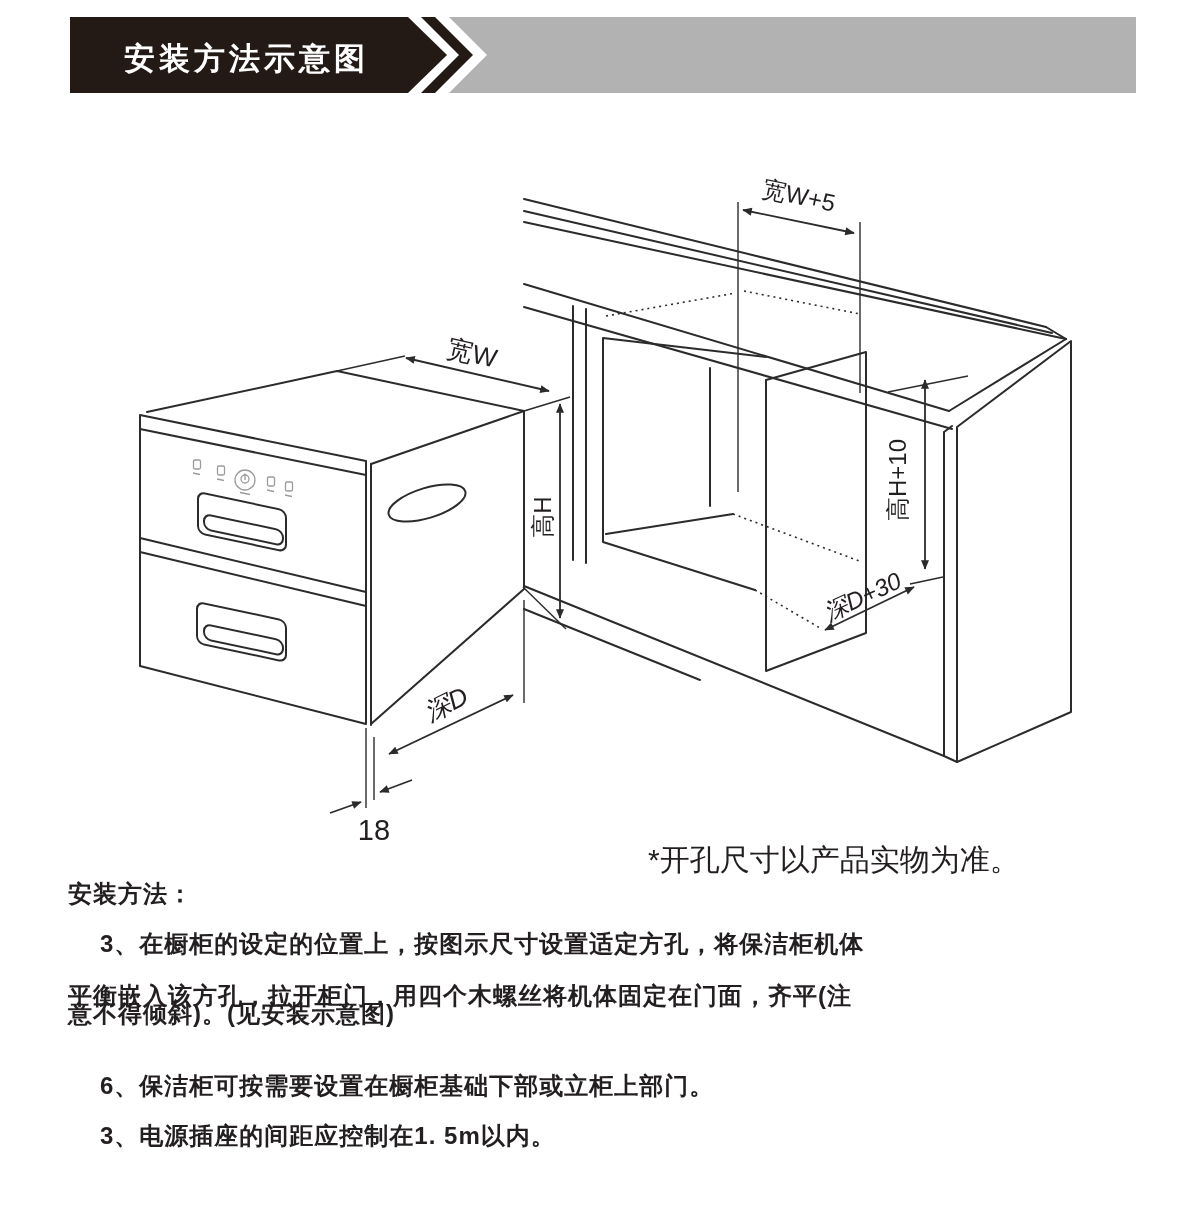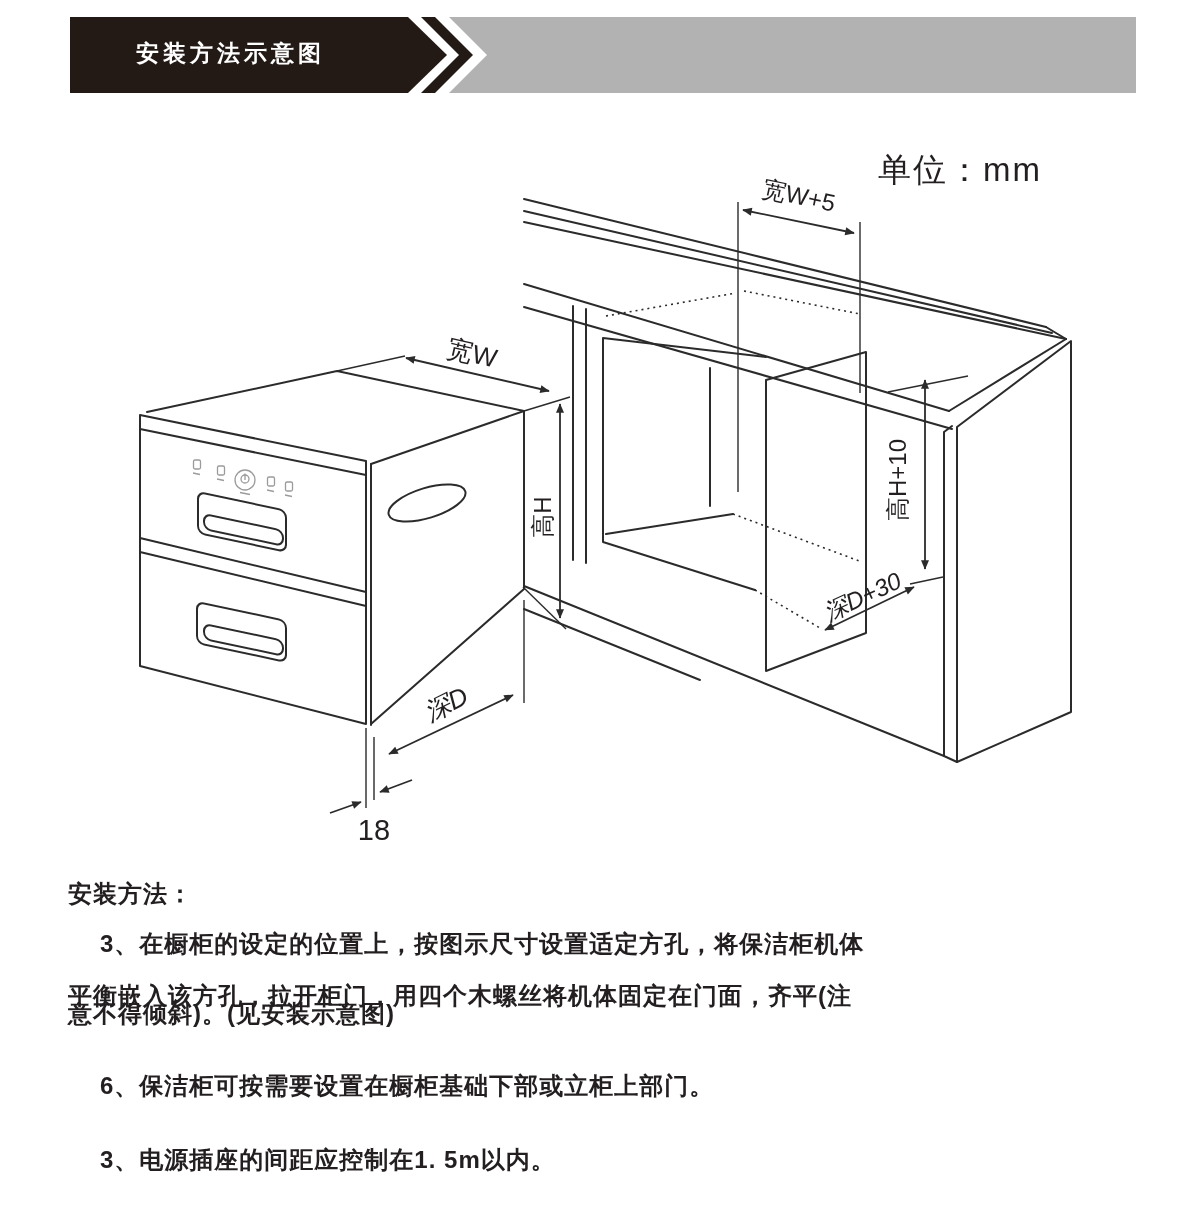--- a/index.html
+++ b/index.html
@@ -1,30 +1,30 @@
 <!DOCTYPE html>
 <html><head>
 <meta charset="utf-8">
 <style>
   html,body{margin:0;padding:0;background:#ffffff;}
   .page{position:relative;width:1200px;height:1206px;background:#ffffff;overflow:hidden;
         font-family:"Liberation Sans","DejaVu Sans",sans-serif;color:#231f20;}
   svg{position:absolute;left:0;top:0;}
   .txt{position:absolute;white-space:pre;}
-  .banner-title{left:124px;top:38px;font-size:23px;font-weight:700;color:#ffffff;letter-spacing:4px;margin-left:12px;}
+  .banner-title{left:124px;top:38px;font-size:31px;font-weight:700;color:#ffffff;letter-spacing:4px;}
   .unit{left:878px;top:148px;font-size:33px;letter-spacing:2px;}
   .footnote{left:648px;top:840px;font-size:30px;}
   .instructions{left:0;top:0;width:1200px;}
   .ins-line{position:absolute;font-size:24px;font-weight:700;letter-spacing:1px;}
   .ins-heading{left:68px;top:878px;}
   .ins-l1{left:100px;top:928px;}
   .ins-l2{left:68px;top:980px;text-align:right;}
   .ins-l3{left:68px;top:998px;}
   .ins-l4{left:100px;top:1070px;}
-  .ins-l5{left:100px;top:1144px;}
+  .ins-l5{left:100px;top:1120px;}
   text{font-family:"Liberation Sans","DejaVu Sans",sans-serif;}
 </style>
 </head>
 <body>
 
 <div class="page">
 
   <svg width="1200" height="1206" viewBox="0 0 1200 1206">
     <defs>
       <marker id="ah" viewBox="0 0 10 10" refX="9.2" refY="5" markerWidth="17" markerHeight="9.5" markerUnits="userSpaceOnUse" orient="auto-start-reverse">
@@ -133,21 +133,21 @@
       <text x="797" y="204" font-size="24" text-anchor="middle" transform="rotate(12 797 204)">宽W+5</text>
       <text x="551" y="517" font-size="24" text-anchor="middle" transform="rotate(-90 551 517)">高H</text>
       <text x="906" y="480" font-size="24" text-anchor="middle" transform="rotate(-90 906 480)">高H+10</text>
       <text x="450" y="712" font-size="26" text-anchor="middle" font-style="italic" transform="rotate(-26 450 712)">深D</text>
       <text x="866" y="604" font-size="24" text-anchor="middle" font-style="italic" transform="rotate(-25 866 604)">深D+30</text>
       <text x="374" y="840" font-size="29" text-anchor="middle">18</text>
     </g>
   </svg>
 
   <div class="txt banner-title">安装方法示意图</div>
-  <div class="txt unit">单位：mm</div>
+  <div class="txt footnote">*开孔尺寸以产品实物为准。</div>
 
   <div class="instructions">
     <div class="txt ins-line ins-heading">安装方法：</div>
     <div class="txt ins-line ins-l1">3、在橱柜的设定的位置上，按图示尺寸设置适定方孔，将保洁柜机体</div>
     <div class="txt ins-line ins-l2">平衡嵌入该方孔，拉开柜门，用四个木螺丝将机体固定在门面，齐平(注</div>
     <div class="txt ins-line ins-l3">意不得倾斜)。(见安装示意图)</div>
     <div class="txt ins-line ins-l4">6、保洁柜可按需要设置在橱柜基础下部或立柜上部门。</div>
     <div class="txt ins-line ins-l5">3、电源插座的间距应控制在1. 5m以内。</div>
   </div>
 

